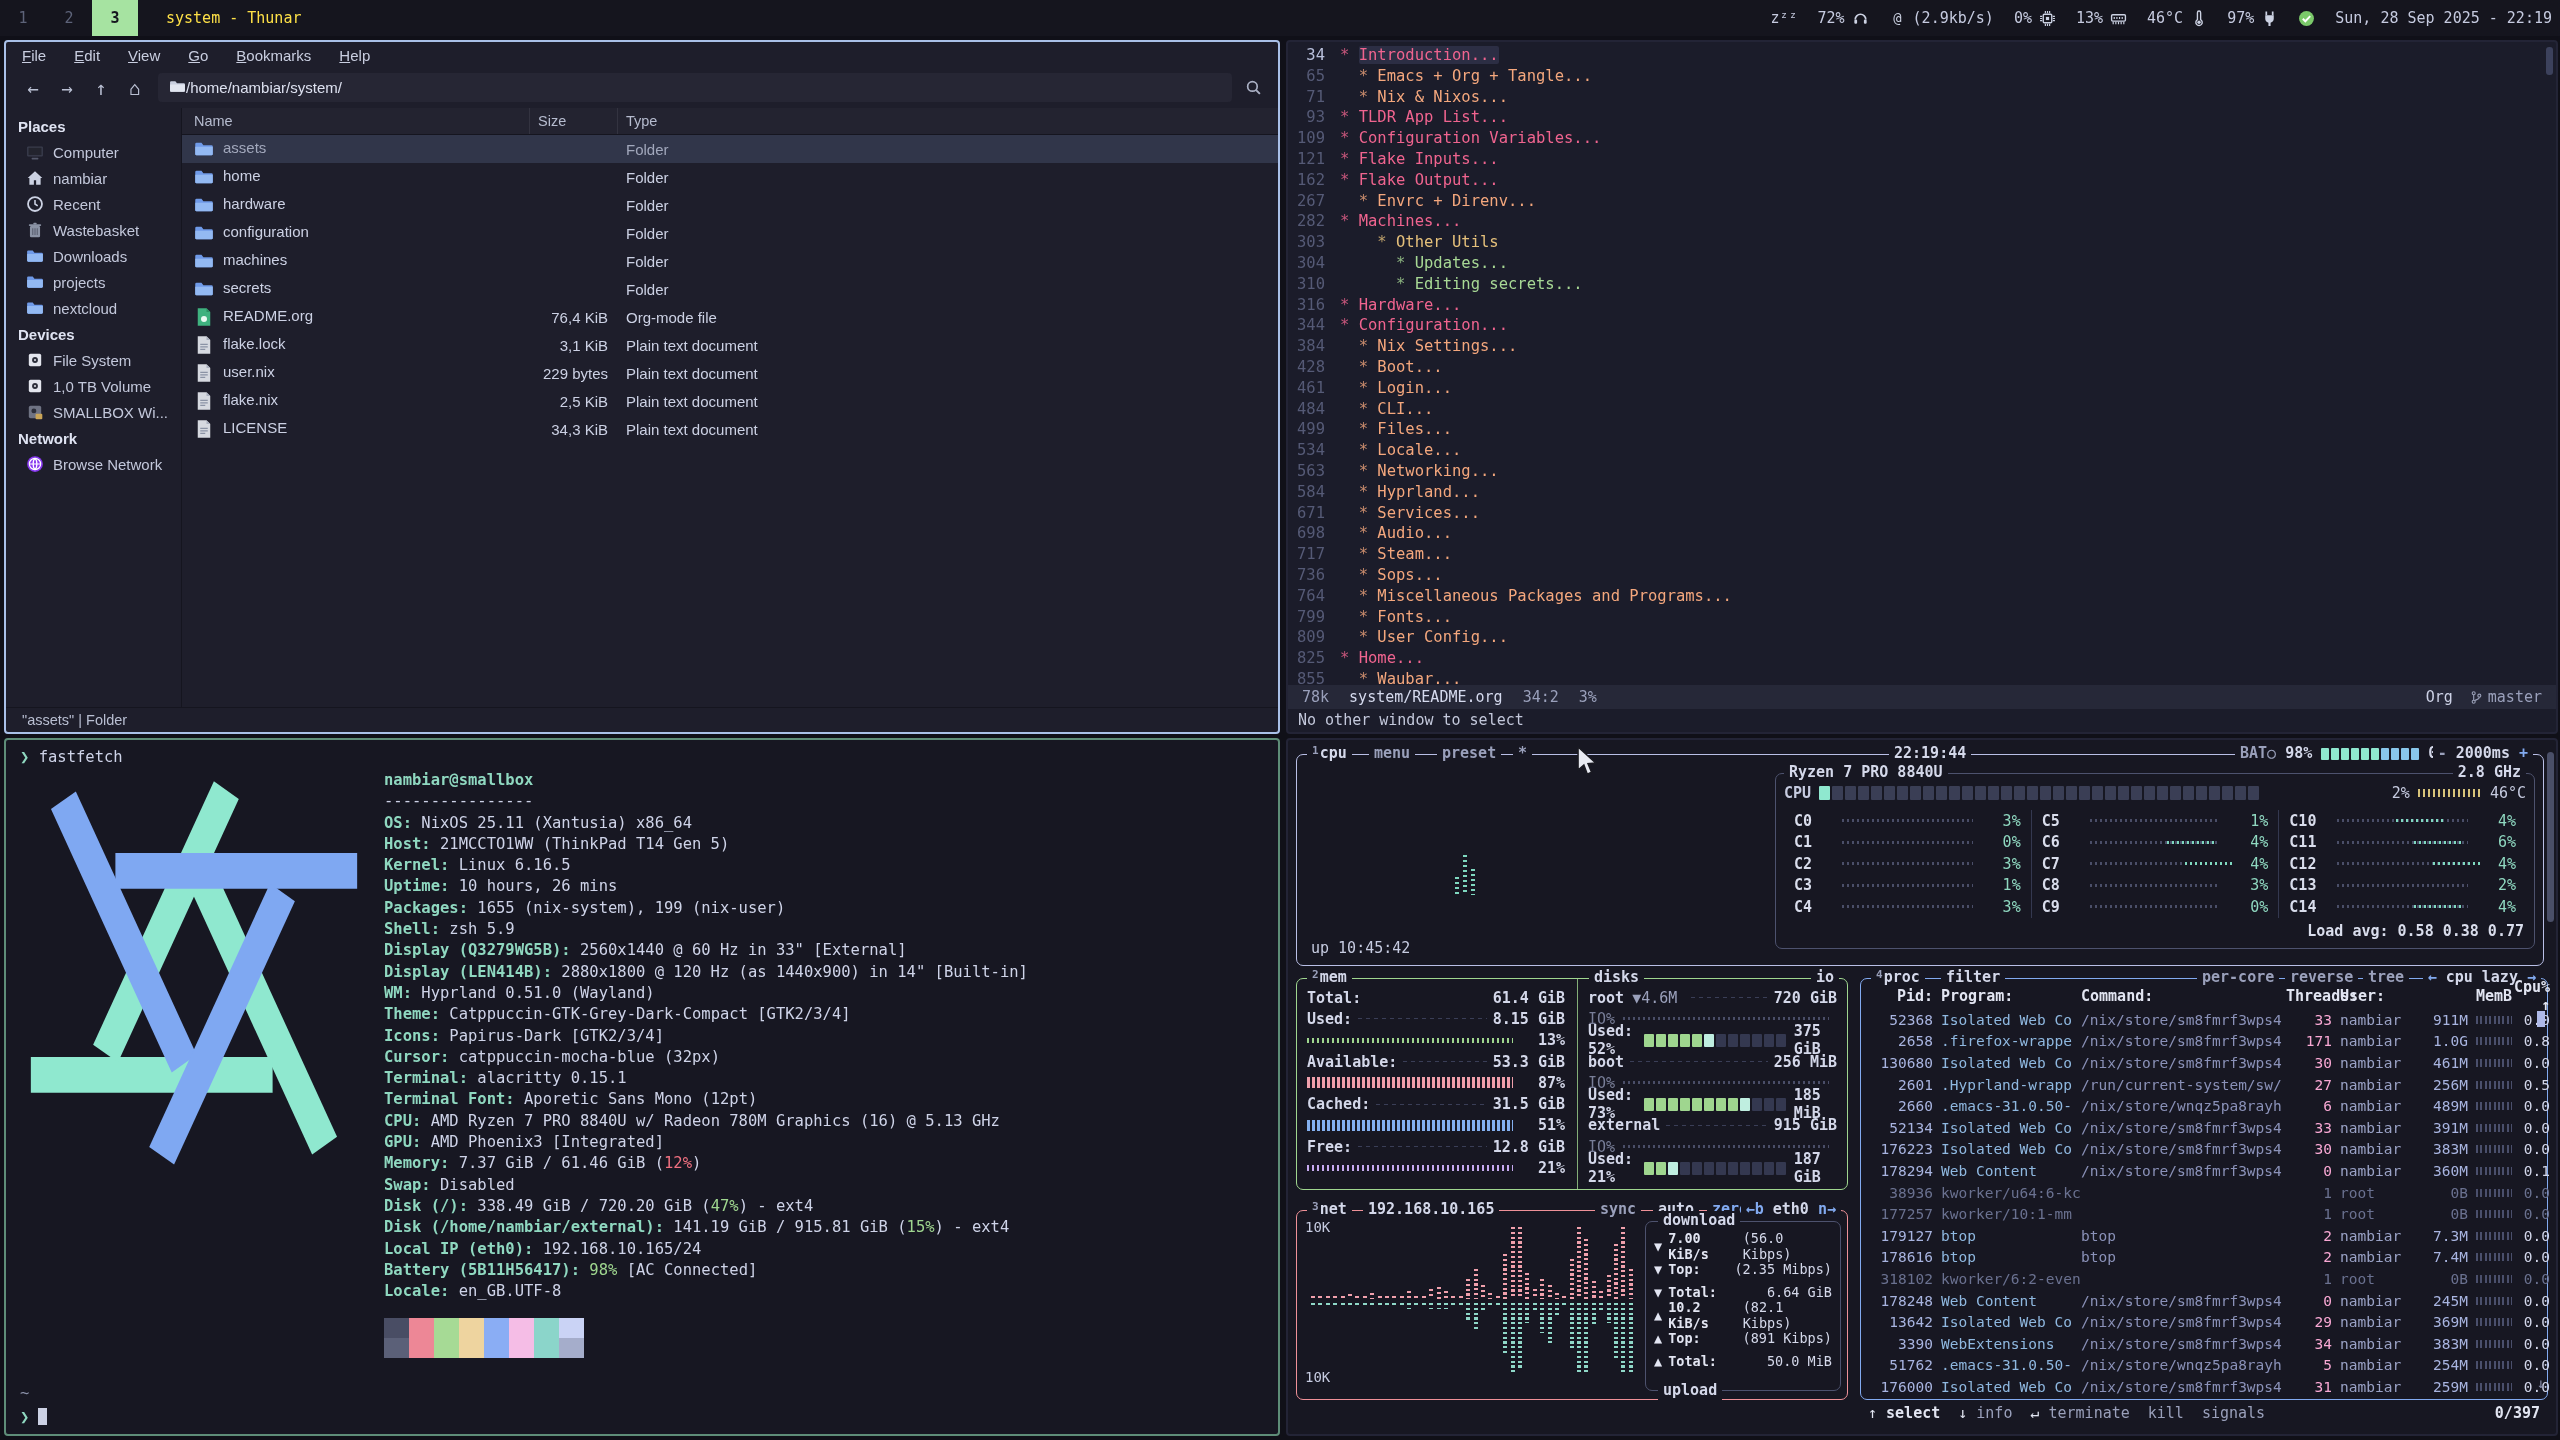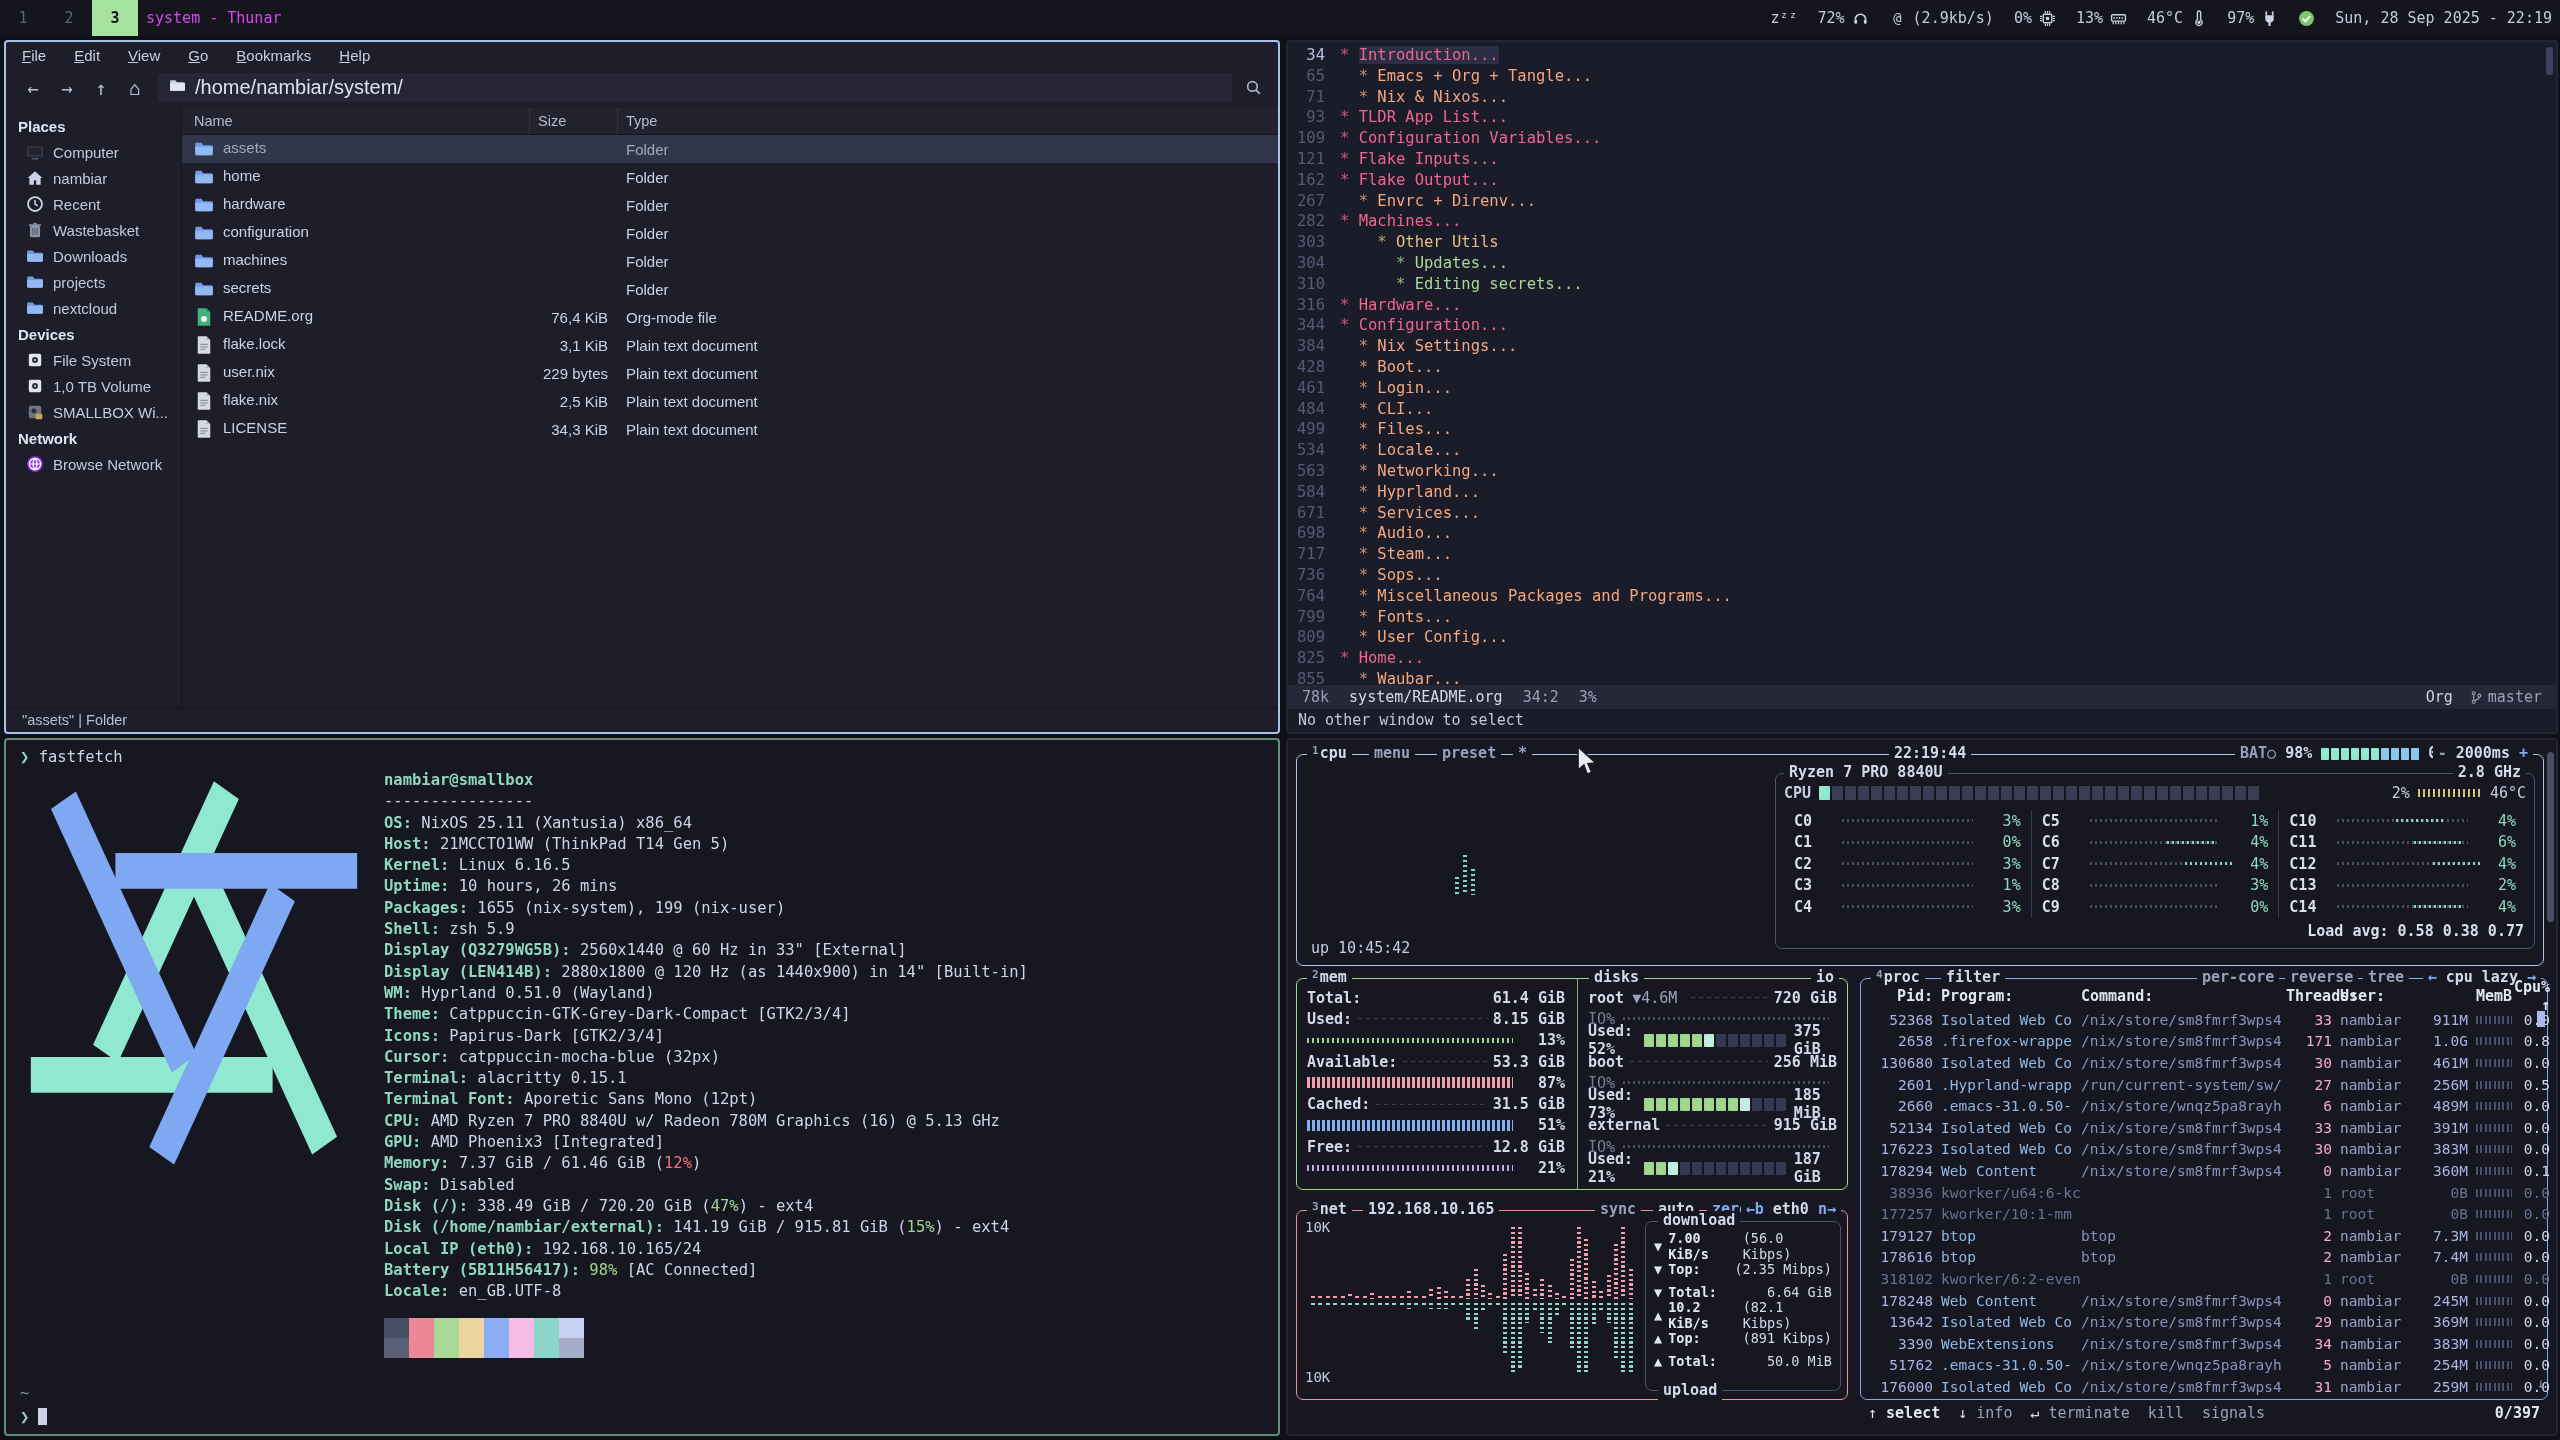--- a/index.html
+++ b/index.html
@@ -9,35 +9,35 @@
   .win { position:absolute; border-radius:4px; overflow:hidden; }
   .ic { display:inline-flex; width:18px; height:18px; flex:none; }
   .ic svg { width:100%; height:100%; }
 
   
   #topbar { position:absolute; left:0; top:0; width:2560px; height:36px; background:#15151e;
     display:flex; align-items:center; font-family:"DejaVu Sans Mono", monospace; font-size:15px; color:#c6cbe0; }
   #ws-list { display:flex; height:100%; }
   .ws { width:46px; height:100%; display:flex; align-items:center; justify-content:center; color:#5d6379; }
   .ws.active { background:#a6e3a1; color:#15151e; font-weight:bold; }
-  #win-title { margin-left:8px; color:#d946ef; }
+  #win-title { margin-left:28px; color:#fde047; }
   #tray { margin-left:auto; display:flex; align-items:center; gap:20px; padding-right:14px; }
   .tray-item { display:flex; align-items:center; gap:7px; }
   .tray-item .ic { width:17px; height:17px; }
   #clock { margin-left:6px; }
 
   
   #thunar-win { left:4px; top:40px; width:1276px; height:694px; background:#1e1e2b;
     border:2px solid #a9c0e8; display:flex; flex-direction:column; }
   .menubar { display:flex; gap:28px; padding:5px 16px; font-size:15px; color:#c9cee0; }
   .menu-item::first-letter { text-decoration:underline; }
   .toolbar { display:flex; align-items:center; padding:4px 10px 6px; gap:6px; }
   .navbtn { font-size:19px; color:#b9bfd2; width:34px; text-align:center; font-family:"DejaVu Sans Mono",monospace; }
   .pathbar { flex:1; background:#262634; border-radius:4px; height:29px; display:flex; align-items:center;
-    gap:9px; padding:0 11px; color:#dde1f0; font-size:20px; }
+    padding:0 11px; color:#dde1f0; font-size:15px; }
   .searchbtn { width:30px; display:flex; justify-content:center; }
   .thunar-main { flex:1; display:flex; overflow:hidden; }
   .sidebar { width:176px; padding:5px 0; font-size:15px; border-right:1px solid #15151f; overflow:hidden; }
   .side-header { font-weight:bold; color:#dfe3f2; padding:5px 12px 4px; }
   .side-item { display:flex; align-items:center; gap:9px; padding:4px 6px 4px 20px; color:#c3c8db; white-space:nowrap; }
   .filearea { flex:1; display:flex; flex-direction:column; }
   .fl-header { display:flex; height:27px; align-items:center; background:#232330; color:#b6bccf;
     font-size:14.5px; border-bottom:1px solid #15151f; }
   .h-name { flex:1; padding-left:12px; border-right:1px solid #333340; height:100%; display:flex; align-items:center; }
   .h-size { width:88px; padding-left:8px; border-right:1px solid #333340; height:100%; display:flex; align-items:center; }

